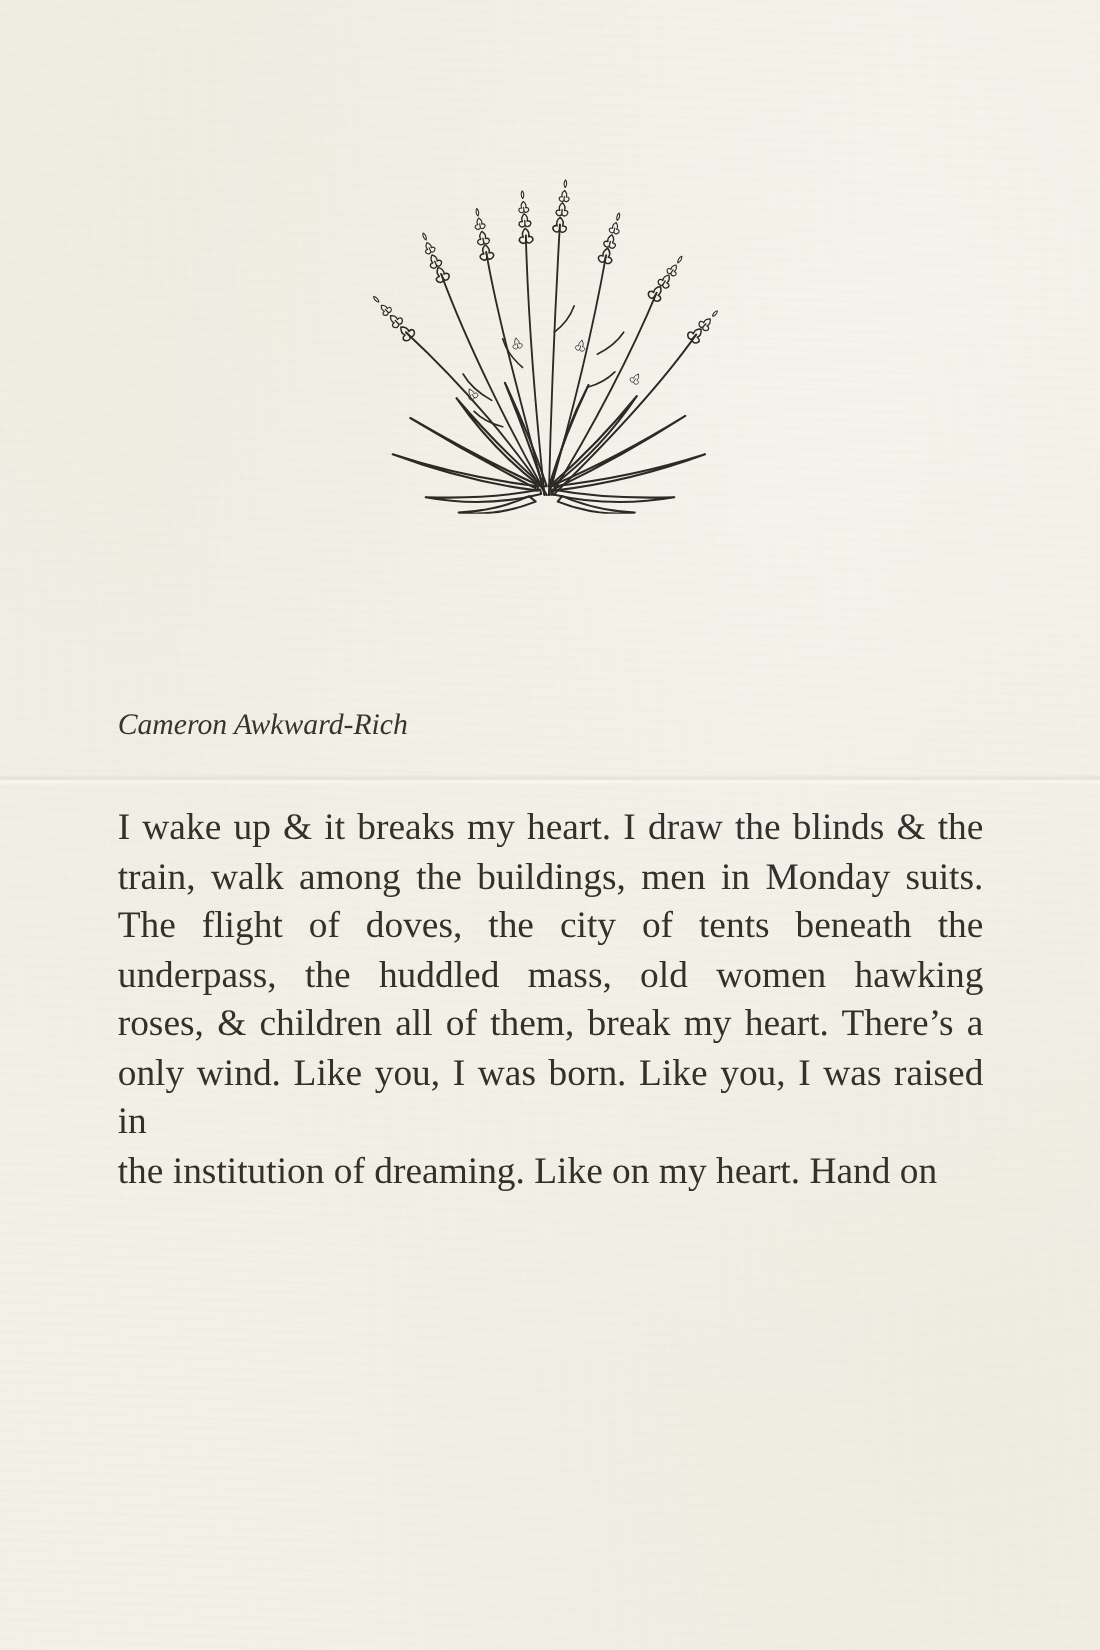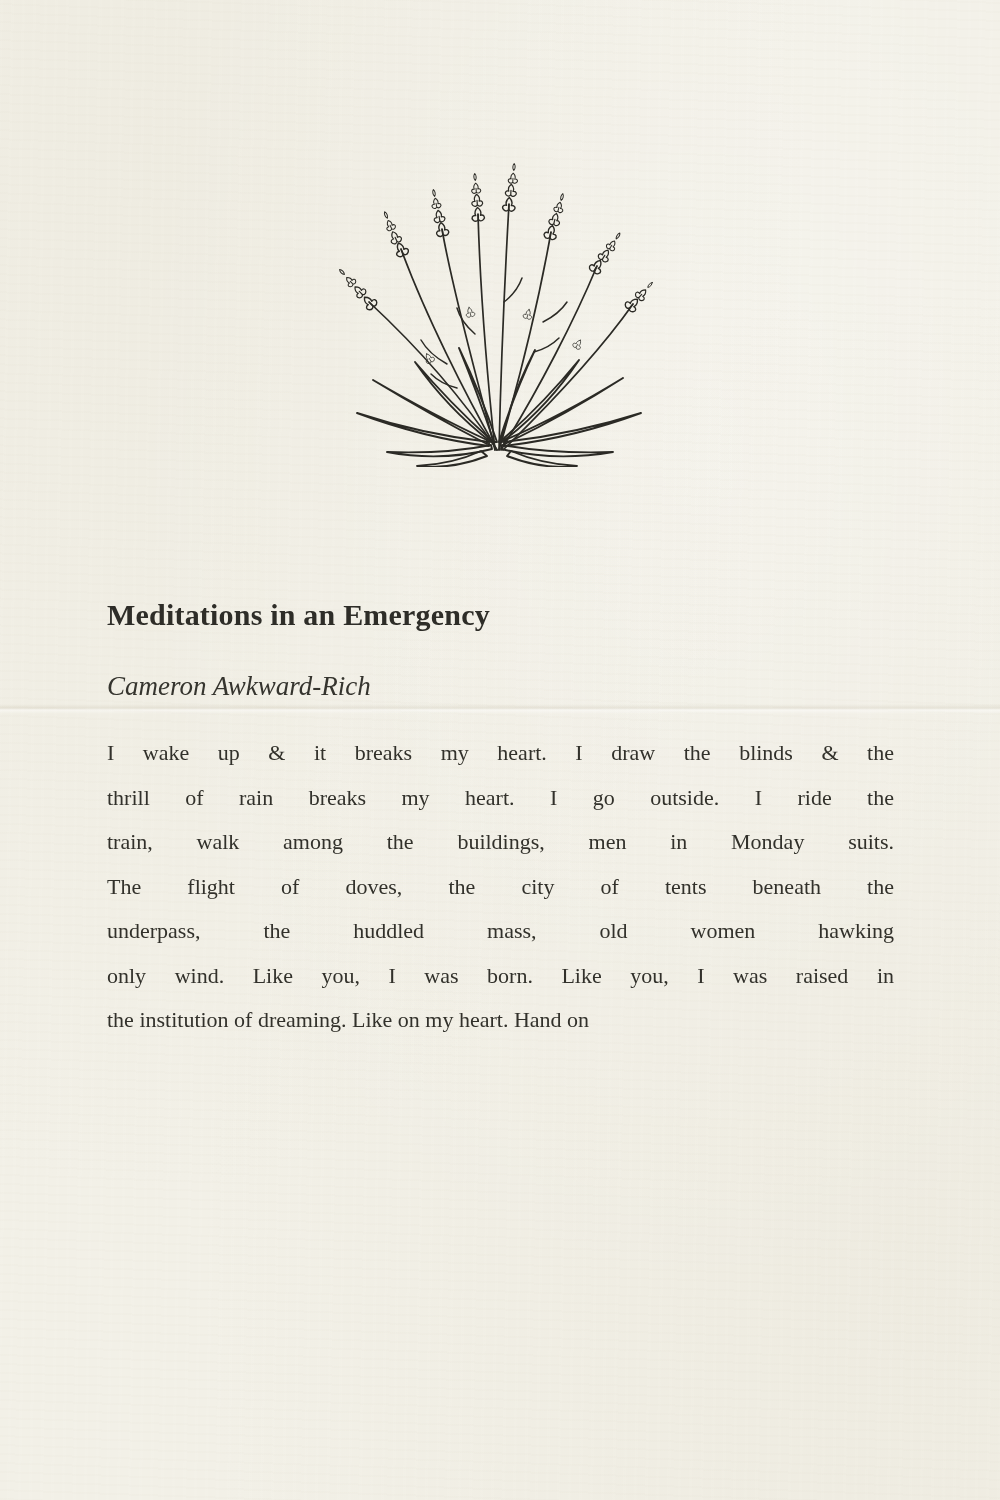--- a/index.html
+++ b/index.html
@@ -36,25 +36,25 @@
     position:absolute;top:152px;left:500px;transform:translateX(-50%);
     width:342px;height:315px;
   }
   .illustration svg{display:block;width:100%;height:100%;}
   .title{
     position:absolute;left:107px;top:598px;margin:0;
     font-size:30px;font-weight:700;color:#2e2d28;letter-spacing:0.2px;
   }
   .author{
     position:absolute;left:107px;top:643px;
-    font-size:27px;font-style:italic;color:#35342e;margin-top:28px;
+    font-size:27px;font-style:italic;color:#35342e;
   }
   .poem{
     position:absolute;left:107px;right:106px;top:731px;
-    font-size:22px;color:#32312b;
+    font-size:34px;color:#32312b;
   }
   .poem-line{
     line-height:44.5px;
     text-align:justify;
     text-align-last:justify;
     white-space:normal;
   }
   .poem-line:last-child{text-align-last:left;}
 </style>
 </head>
@@ -154,27 +154,26 @@
         <path d="M173,293 Q222,302 284,300 Q226,310 172,297 Z"></path>
         <path d="M175,286 Q214,252 250,208 Q218,256 173,290 Z"></path>
         <path d="M165,290 Q148,240 130,196 Q152,242 168,290 Z"></path>
         <path d="M170,290 Q185,242 206,198 Q182,244 172,290 Z"></path>
         <path d="M152,299 Q124,312 88,314 Q122,318 158,304 Z"></path>
         <path d="M182,299 Q212,312 248,314 Q214,318 178,304 Z"></path>
       </g>
     </svg>
   </div>
 
-  <h1 class="title">Meditations in an Emergency</h1>
   <div class="author">Cameron Awkward-Rich</div>
 
   <div class="crease"></div>
 
   <div class="poem">
       <div class="poem-line">I wake up &amp; it breaks my heart. I draw the blinds &amp; the</div>
-      <div class="poem-line">thrill of rain breaks my heart. I go outside. I ride the</div>
       <div class="poem-line">train, walk among the buildings, men in Monday suits.</div>
       <div class="poem-line">The flight of doves, the city of tents beneath the</div>
       <div class="poem-line">underpass, the huddled mass, old women hawking</div>
+      <div class="poem-line">roses, &amp; children all of them, break my heart. There’s a</div>
       <div class="poem-line">only wind. Like you, I was born. Like you, I was raised in</div>
       <div class="poem-line">the institution of dreaming. Like on my heart. Hand on</div>
     </div>
 </div>
 
 </body></html>

